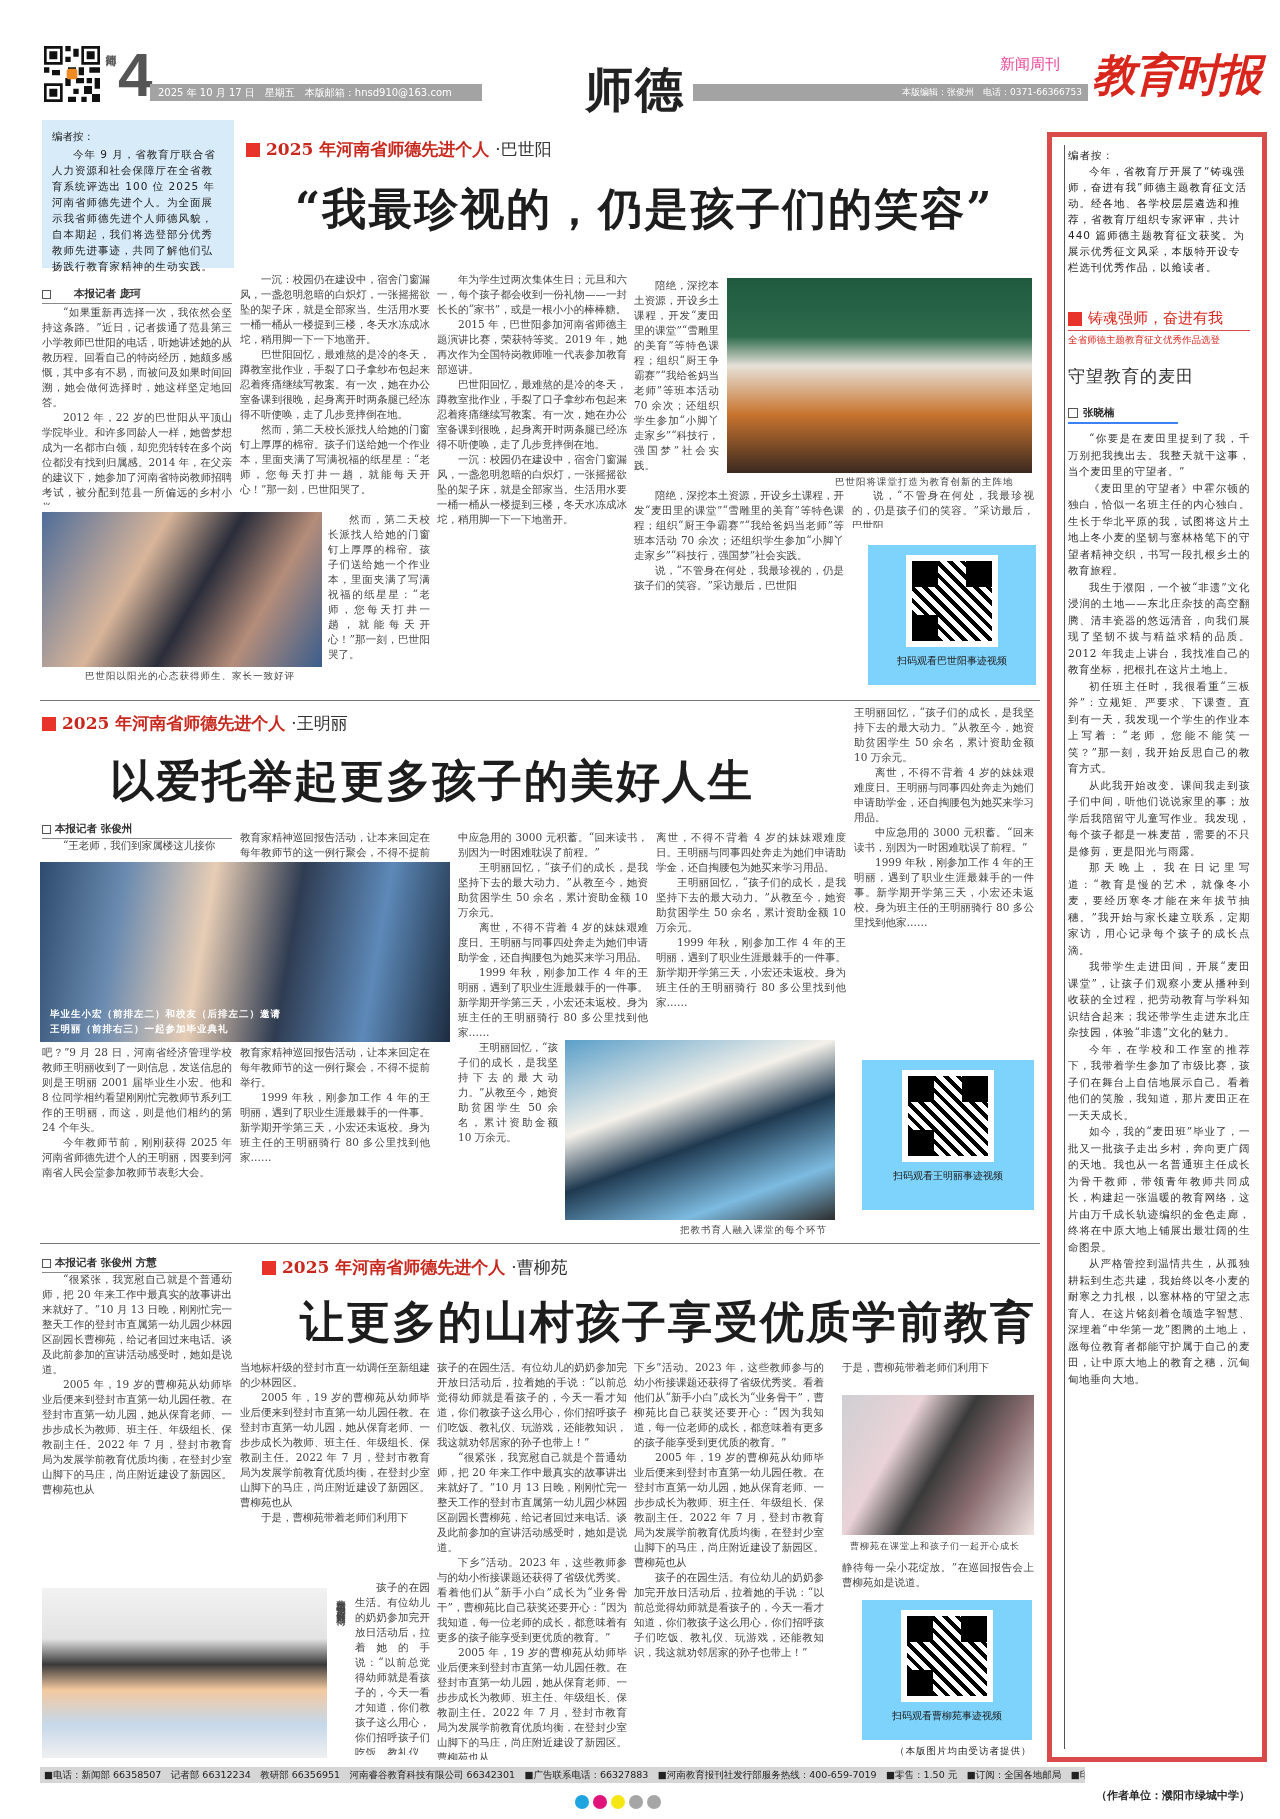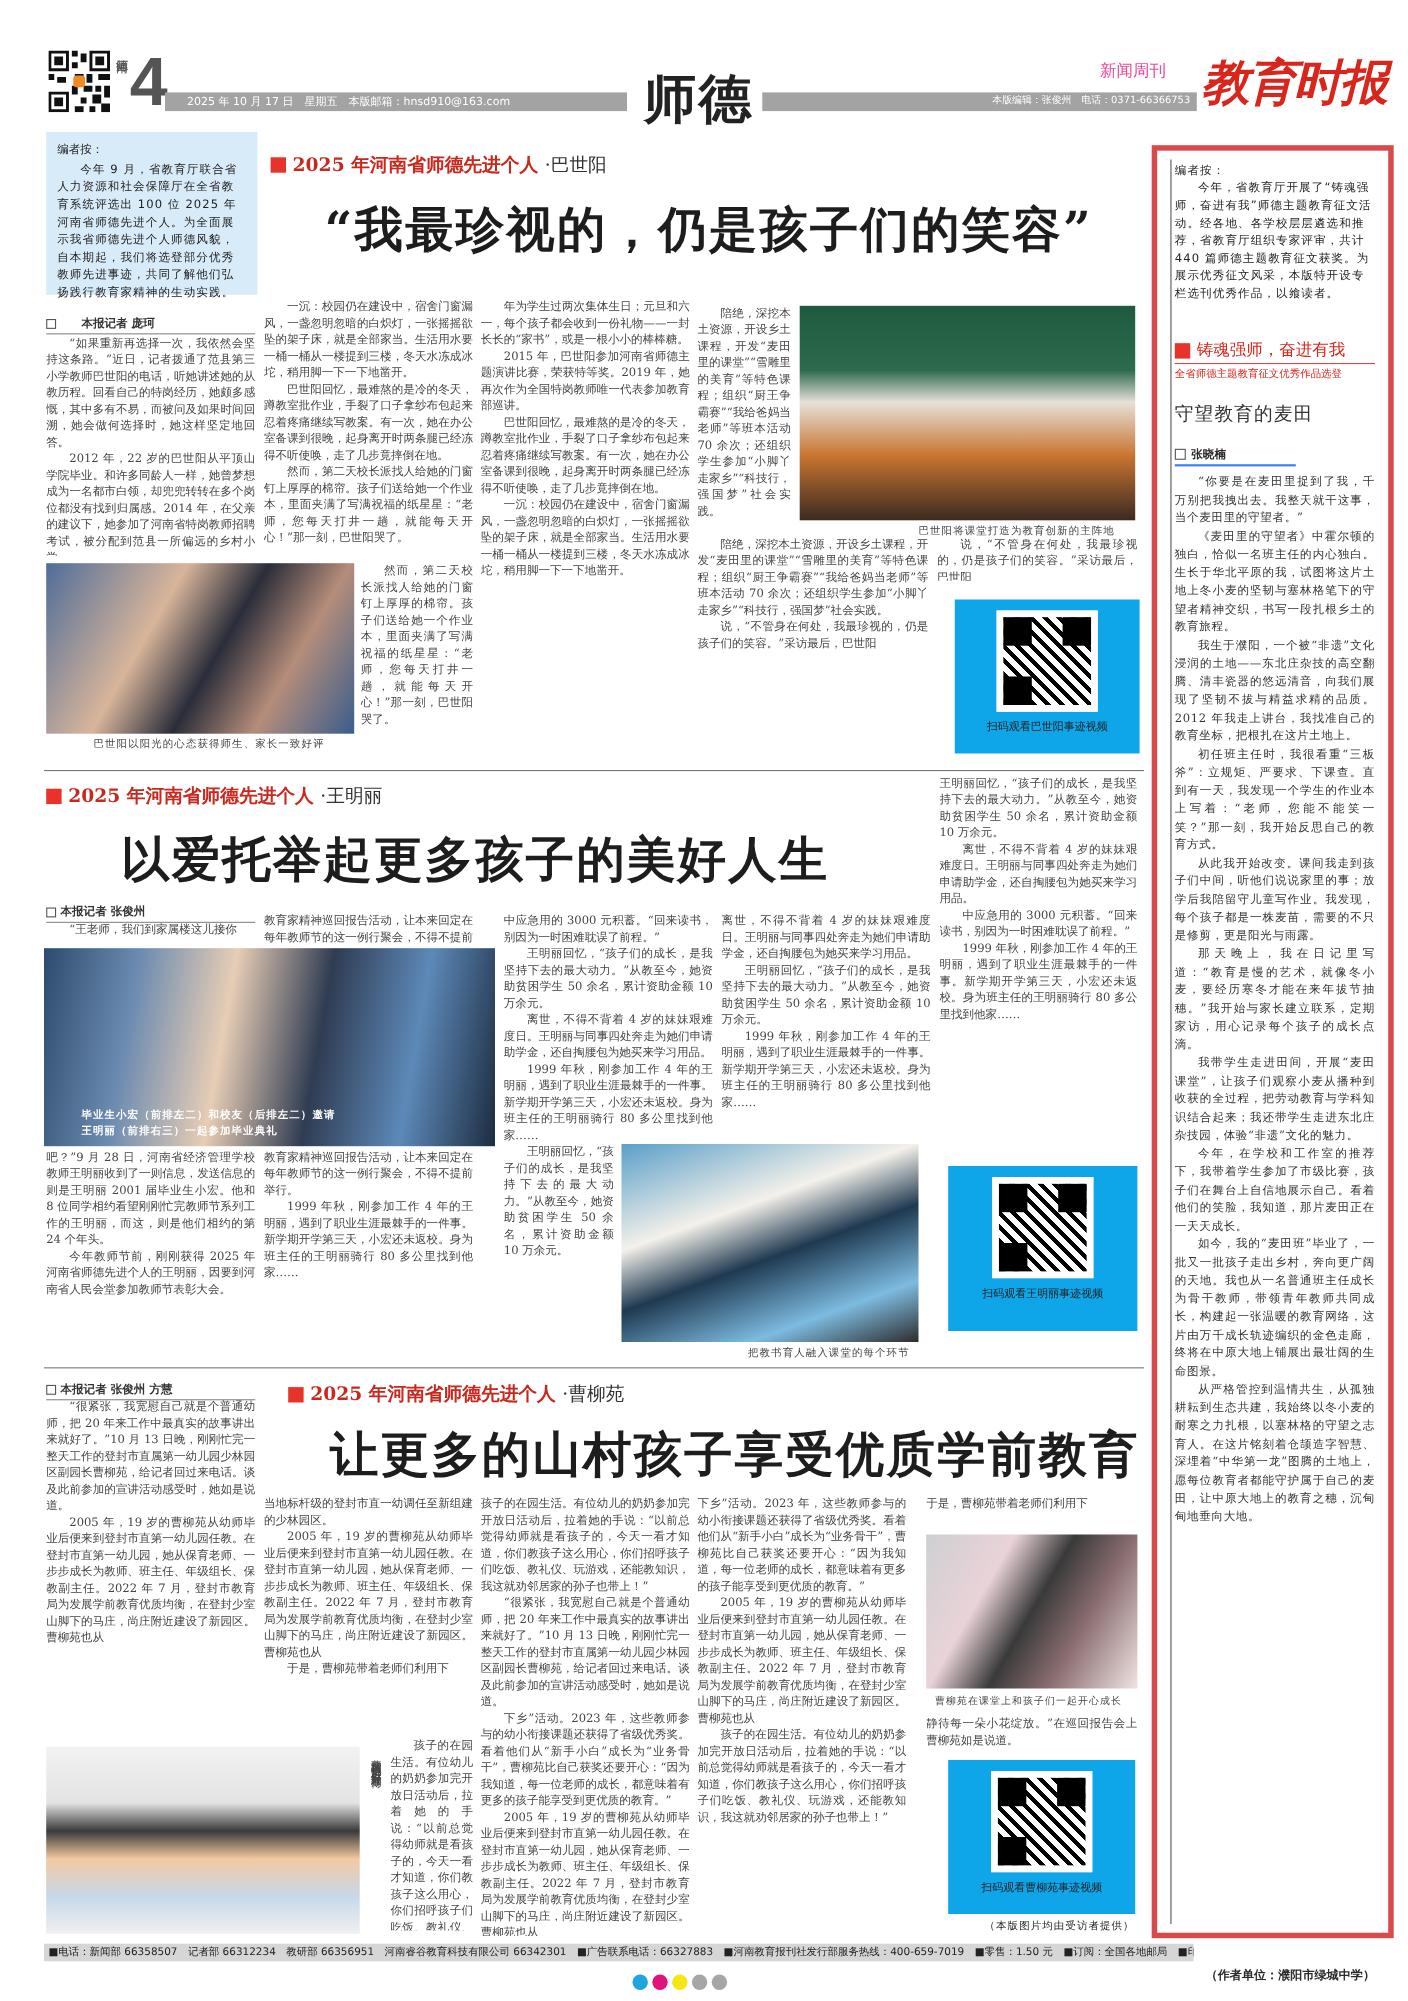--- a/index.html
+++ b/index.html
@@ -3,41 +3,41 @@
 <meta charset="utf-8">
 <style>
   * { box-sizing: border-box; margin: 0; padding: 0; }
   html, body { width: 1280px; height: 1819px; background: #fff; overflow: hidden; }
   body { position: relative; font-family: "DejaVu Serif", "Liberation Serif", serif; color: #2a2a2a; }
   .abs { position: absolute; }
   
   .qr-top { left: 44px; top: 46px; width: 56px; height: 56px; background: #fff; }
   .side-vert { left: 103px; top: 46px; width: 14px; font: 11px "DejaVu Sans", sans-serif; color: #555; line-height: 14px; writing-mode: vertical-rl; }
   .page-num { left: 118px; top: 44px; font: bold 62px "Liberation Sans", sans-serif; color: #555; line-height: 62px; }
-  .bar-left { left: 150px; top: 84px; width: 420px; height: 17px; background: #a3a3a3; color: #fff; font: 10px "DejaVu Sans", sans-serif; line-height: 17px; padding-left: 20px; }
+  .bar-left { left: 150px; top: 84px; width: 332px; height: 17px; background: #a3a3a3; color: #fff; font: 10px "DejaVu Sans", sans-serif; line-height: 17px; padding-left: 8px; }
   .section-title { left: 585px; top: 58px; font: 900 48px "DejaVu Sans", sans-serif; color: #222; letter-spacing: 2px; }
   .bar-right { left: 693px; top: 84px; width: 395px; height: 17px; background: #a3a3a3; color: #fff; font: 9px "DejaVu Sans", sans-serif; line-height: 17px; text-align: right; padding-right: 6px; }
   .weekly { left: 1000px; top: 55px; font: 15px "DejaVu Sans", sans-serif; color: #ec4899; }
   .brand { left: 1092px; top: 46px; font: bold 44px "DejaVu Serif", serif; color: #d9261c; font-style: italic; letter-spacing: -2px; }
   
   .note { left: 42px; top: 120px; width: 192px; height: 148px; background: #d7ebf8; padding: 8px 10px; font: 10.5px "DejaVu Sans", sans-serif; line-height: 16px; color: #222; }
   .note p.lbl { margin-bottom: 2px; }
   .note p.body { text-indent: 2em; letter-spacing: 1px; }
   
   .kicker { font: bold 17px "DejaVu Serif", serif; color: #c8281e; display: flex; align-items: center; gap: 6px; }
   .kicker .sq { width: 14px; height: 14px; background: #e8332a; display: inline-block; }
   .kicker .name { color: #333; font-weight: normal; }
   .headline { font: 900 44px "DejaVu Serif", serif; color: #1d1d1d; letter-spacing: 2px; white-space: nowrap; }
   .byline { font: bold 10.5px "DejaVu Sans", sans-serif; color: #333; border-bottom: 1px solid #888; padding-bottom: 2px; display: flex; align-items: center; gap: 4px; }
   .byline .box { width: 9px; height: 9px; border: 1px solid #555; display: inline-block; }
   .col { font: 10.5px "DejaVu Serif", serif; line-height: 15px; color: #444; text-align: justify; overflow: hidden; }
   .col p { text-indent: 2em; }
   .photo { background: linear-gradient(135deg, #6d8fb0, #c8a58b 45%, #4d6a8d); overflow: hidden; }
   .caption { font: 9.5px "DejaVu Sans", sans-serif; color: #444; letter-spacing: 1px; }
-  .qr-box { background: #0ea5e9; display: flex; flex-direction: column; align-items: center; padding-top: 10px; }
+  .qr-box { background: #7dd3fc; display: flex; flex-direction: column; align-items: center; padding-top: 10px; }
   .qr { width: 92px; height: 92px; background:
       linear-gradient(#000,#000) 0 0/26px 26px no-repeat,
       linear-gradient(#000,#000) 100% 0/26px 26px no-repeat,
       linear-gradient(#000,#000) 0 100%/26px 26px no-repeat,
       repeating-linear-gradient(45deg, #000 0 4px, #fff 4px 9px),
       #fff; border: 6px solid #fff; outline: 0; }
   .qr-label { font: 10px "DejaVu Sans", sans-serif; color: #222; margin-top: 7px; }
   .hr { height: 1px; background: #777; }
   
   .essay { left: 1047px; top: 132px; width: 220px; height: 1630px; border: 5px solid #d94a4a; padding: 10px 12px 10px 16px; }
@@ -144,21 +144,21 @@
 <div class="abs headline" style="left:110px;top:752px;">以爱托举起更多孩子的美好人生</div>
 
 <div class="abs byline" style="left:42px;top:822px;width:190px;">
   <span class="box"></span>
     <span>本报记者 张俊州</span>
 </div>
 <div class="abs col" style="left:42px;top:838px;width:190px;height:18px;">
   <p>“王老师，我们到家属楼这儿接你</p>
 </div>
 <div class="abs photo" style="left:40px;top:862px;width:410px;height:180px;background:linear-gradient(100deg,#2d4b6e 0%,#6b8bb0 20%,#e7cdb5 40%,#2f3c52 60%,#5d89b8 80%,#1c2c40 100%);">
-  <div class="caption" style="position:absolute;left:10px;bottom:6px;width:240px;color:#fff;font-weight:bold;line-height:15px;margin-left:24px;">毕业生小宏（前排左二）和校友（后排左二）邀请王明丽（前排右三）一起参加毕业典礼</div>
+  <div class="caption" style="position:absolute;left:10px;bottom:6px;width:240px;color:#fff;font-weight:bold;line-height:15px;">毕业生小宏（前排左二）和校友（后排左二）邀请王明丽（前排右三）一起参加毕业典礼</div>
 </div>
 <div class="abs col" style="left:42px;top:1045px;width:190px;height:200px;">
   <p style="text-indent:0">吧？”9 月 28 日，河南省经济管理学校教师王明丽收到了一则信息，发送信息的则是王明丽 2001 届毕业生小宏。他和 8 位同学相约看望刚刚忙完教师节系列工作的王明丽，而这，则是他们相约的第 24 个年头。</p>
   <p>今年教师节前，刚刚获得 2025 年河南省师德先进个人的王明丽，因要到河南省人民会堂参加教师节表彰大会。</p>
 </div>
 <div class="abs col" style="left:240px;top:830px;width:190px;height:30px;">
   <p style="text-indent:0">教育家精神巡回报告活动，让本来回定在每年教师节的这一例行聚会，不得不提前举行。</p>
 </div>
 <div class="abs col" style="left:240px;top:1045px;width:190px;height:200px;">
   <p style="text-indent:0">教育家精神巡回报告活动，让本来回定在每年教师节的这一例行聚会，不得不提前举行。</p>

